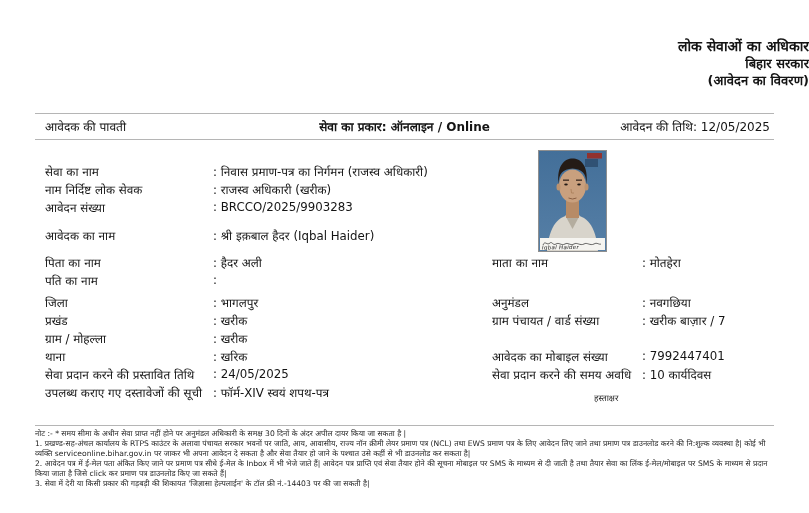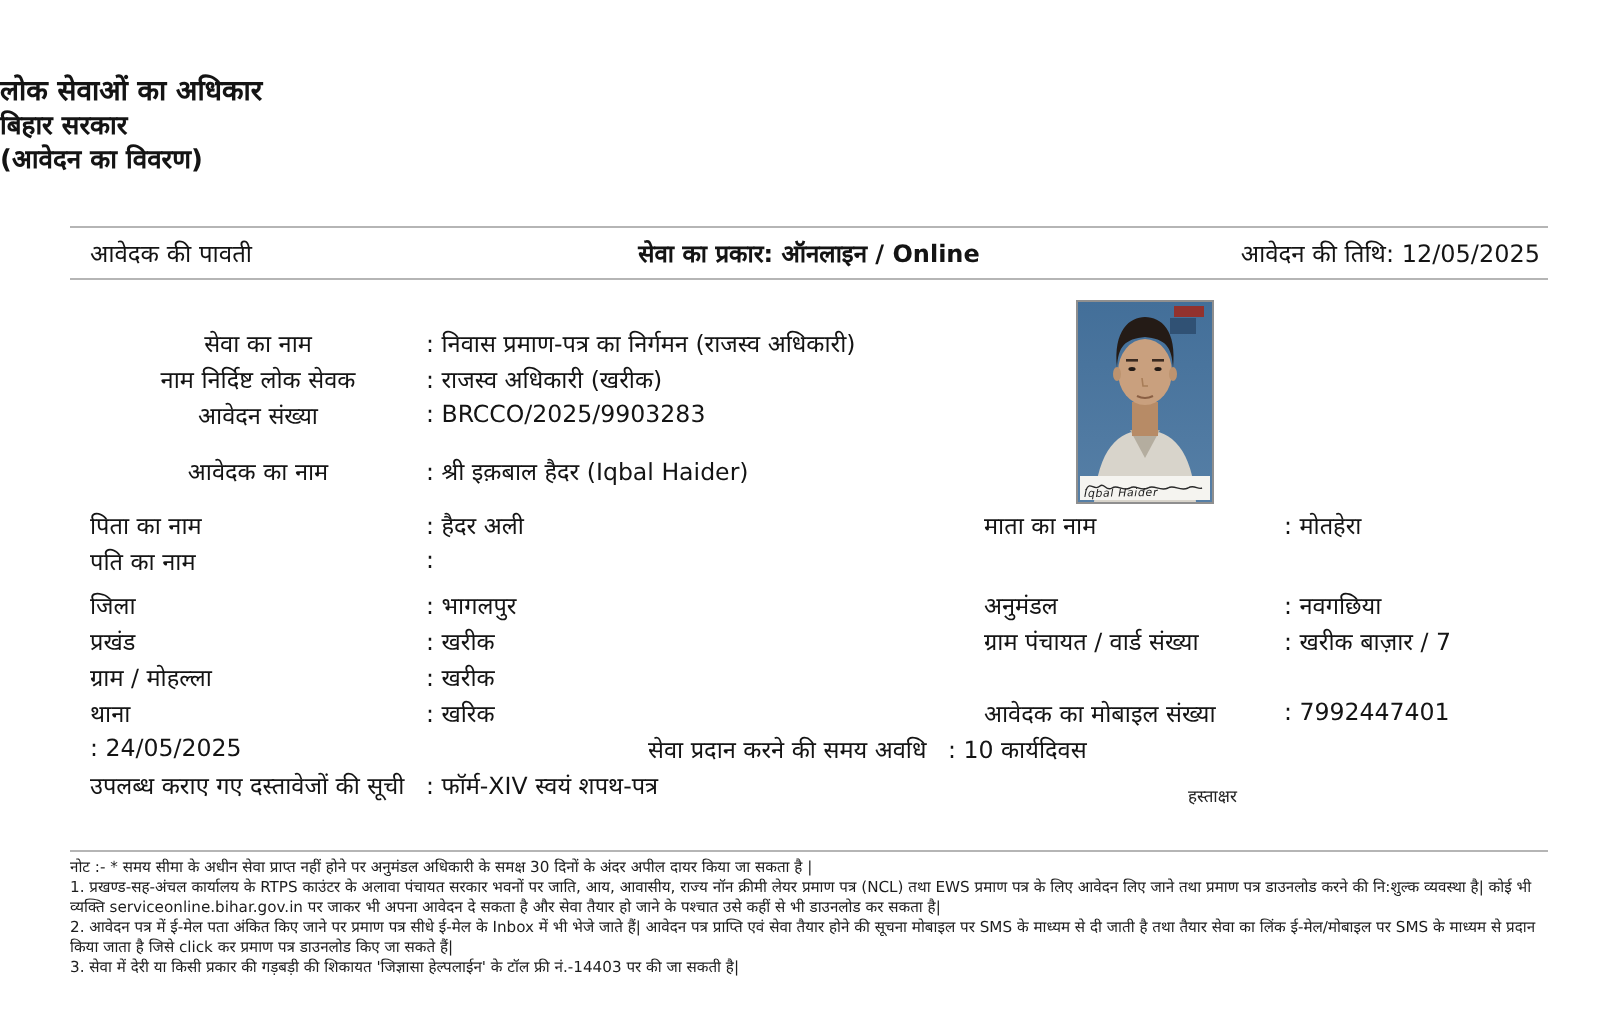--- a/index.html
+++ b/index.html
@@ -5,36 +5,36 @@
   :root{
     --line-gray:#b5b5b5;
     --photo-backdrop:#4a77a0;
     --stamp-red:#9b2b22;
   }
   html,body{margin:0;padding:0;}
   body{
     width:809px;height:513px;background:#ffffff;position:relative;
     font-family:"DejaVu Sans", sans-serif;color:#141414;overflow:hidden;
   }
-  .header{position:absolute;top:38px;left:0;width:809px;text-align:left;font-weight:bold;}
+  .header{position:absolute;top:38px;left:0;width:809px;text-align:right;font-weight:bold;}
   .header .l1{font-size:14px;line-height:17px;}
   .header .l2,.header .l3{font-size:13px;line-height:17px;}
 
   .meta{
     position:absolute;top:113px;left:35px;width:739px;height:27px;box-sizing:border-box;
     border-top:1px solid var(--line-gray);border-bottom:1px solid var(--line-gray);
     display:flex;align-items:center;font-size:12px;
   }
   .meta-left{position:absolute;left:10px;}
   .meta-center{position:absolute;left:50%;transform:translateX(-50%);font-weight:bold;}
   .meta-right{position:absolute;right:4px;}
 
   .fields-single{position:absolute;left:45px;top:162px;width:500px;}
   .frow{display:flex;height:18px;align-items:center;font-size:11.8px;white-space:nowrap;}
-  .frow .lbl{width:168px;flex:none;text-align:center;}
+  .frow .lbl{width:168px;flex:none;}
   .frow .val{flex:1;}
   .gap9{height:10px;}
   .gap4{height:4px;}
 
   .fields-pairs{position:absolute;left:45px;top:253px;width:730px;}
   .prow{display:flex;height:18px;align-items:center;font-size:11.8px;white-space:nowrap;}
   .prow .ll{width:168px;flex:none;}
   .prow .lv{width:237px;flex:none;}
   .prow .rl{width:150px;flex:none;margin-left:42px;}
   .prow .rv{flex:1;}
@@ -121,20 +121,21 @@
     <span class="ll">ग्राम / मोहल्ला</span>
     <span class="rv">: खरीक</span>
   </div>
   <div class="prow">
     <span class="ll">थाना</span>
     <span class="lv">: खरिक</span>
     <span class="rl">आवेदक का मोबाइल संख्या</span>
     <span class="rv">: 7992447401</span>
   </div>
   <div class="prow">
+    <span class="ll">सेवा प्रदान करने की प्रस्तावित तिथि</span>
     <span class="lv">: 24/05/2025</span>
     <span class="rl">सेवा प्रदान करने की समय अवधि</span>
     <span class="rv">: 10 कार्यदिवस</span>
   </div>
   <div class="prow">
     <span class="ll">उपलब्ध कराए गए दस्तावेजों की सूची</span>
     <span class="lv">: फॉर्म-XIV स्वयं शपथ-पत्र</span>
     <span class="rl"></span>
     <span class="rv"></span>
   </div>

